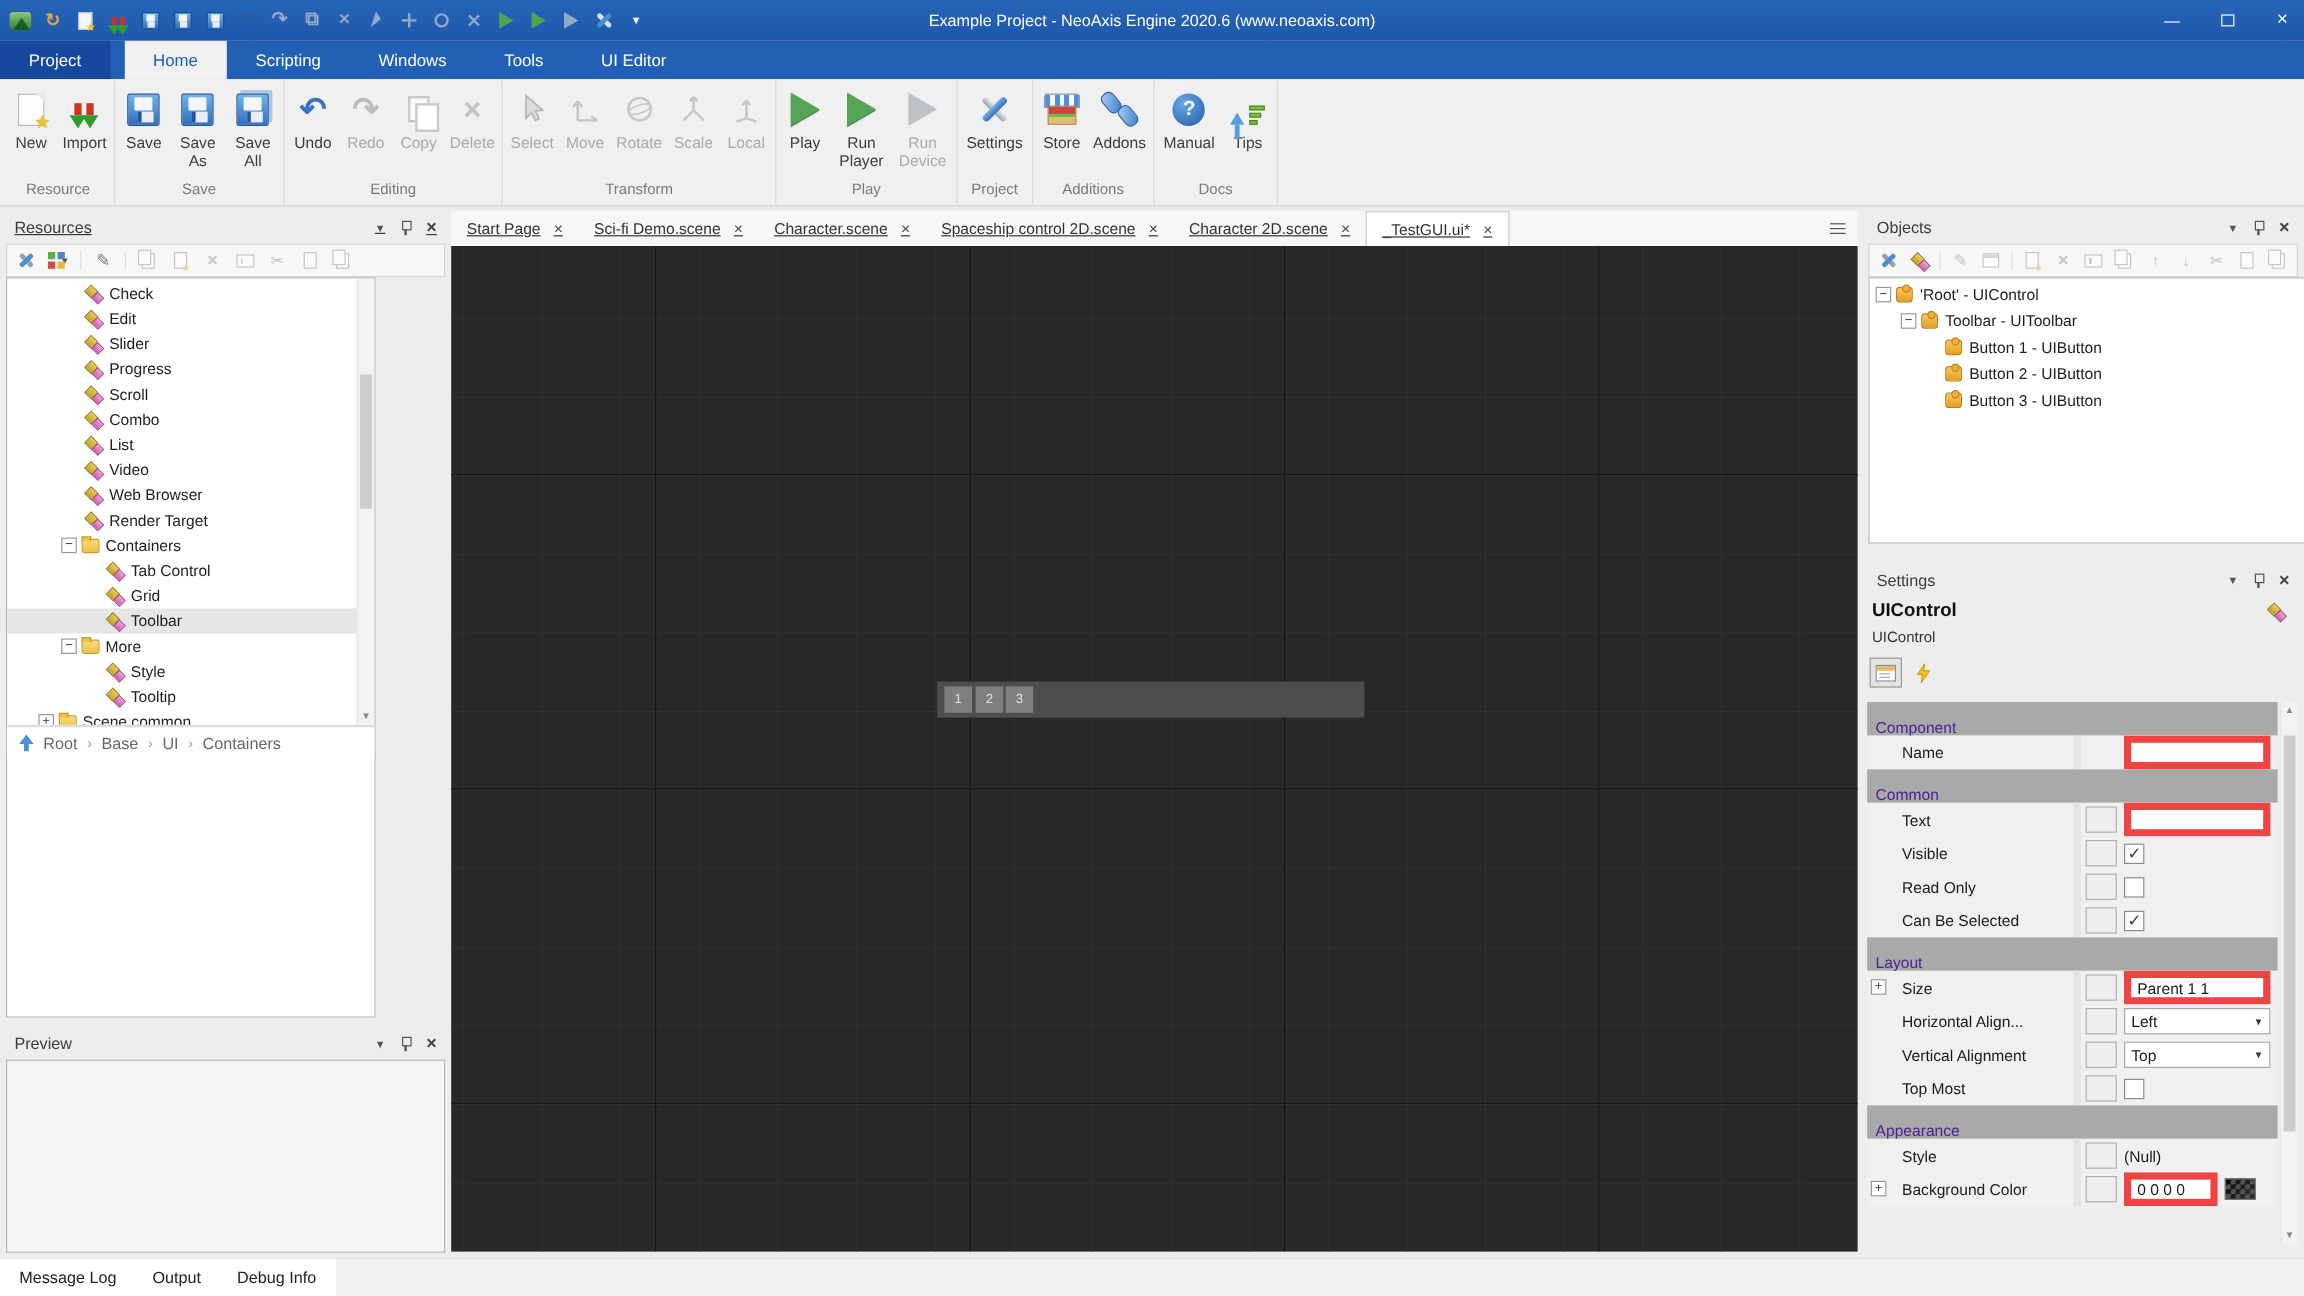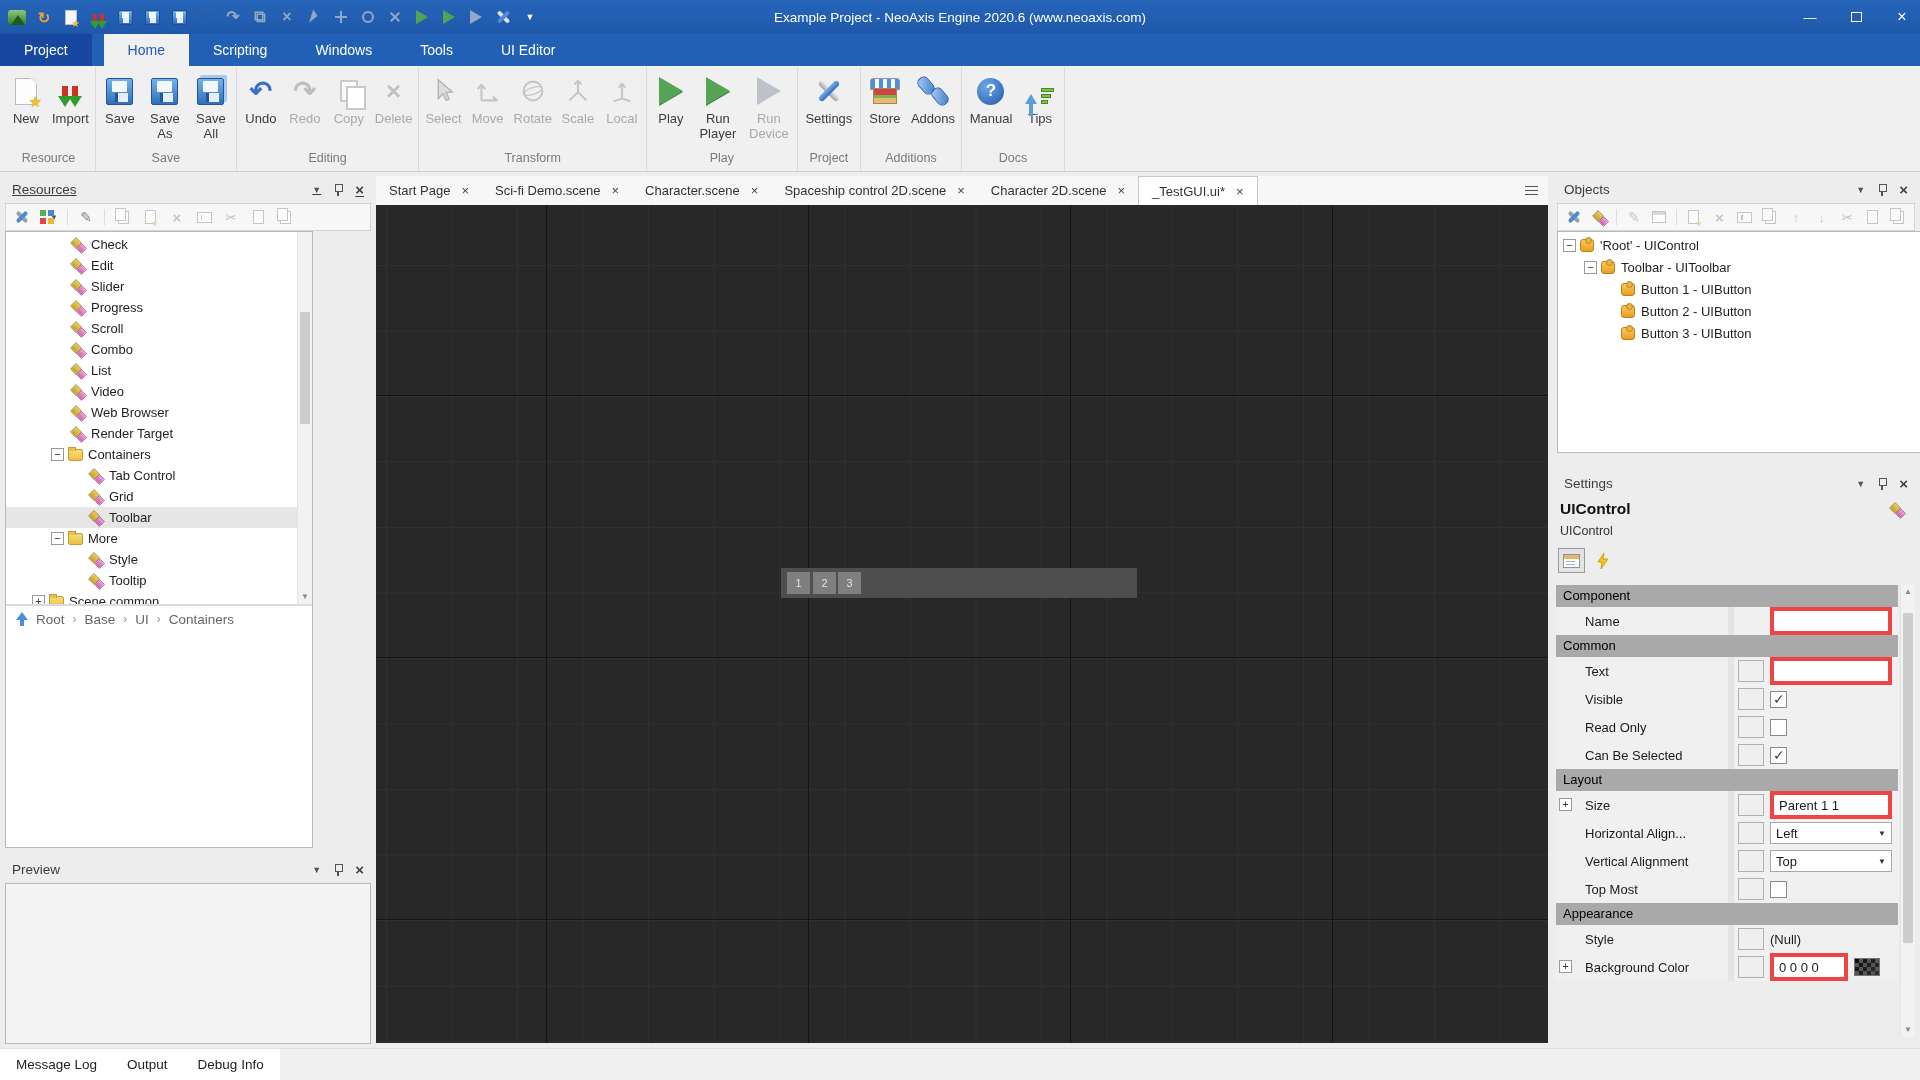--- a/index.html
+++ b/index.html
@@ -155,21 +155,21 @@
   .sarr { position:absolute; left:0; right:0; height:14px; text-align:center; font-size:8px; color:#888; line-height:14px; }
 
   
   .crumbs { display:flex; align-items:center; gap:8px; padding:0 9px; height:27px; border-top:1px solid #dcdcdc; color:#666; font-size:13.5px; background:#fff; }
   .i-upnav { position:relative; width:13px; height:14px; flex:none; }
   .i-upnav::before { content:""; position:absolute; left:1px; top:0; border-left:6px solid transparent; border-right:6px solid transparent; border-bottom:8px solid #4a90d9; }
   .i-upnav::after { content:""; position:absolute; left:5px; top:7px; width:4px; height:7px; background:#4a90d9; }
   .crumb-sep { color:#999; font-size:12px; }
 
   
-  .tabbar { position:absolute; left:376px; top:176px; width:1172px; height:29px; background:#f7f7f7; display:flex; align-items:stretch; }
+  .tabbar { position:absolute; left:376px; top:176px; width:1172px; height:29px; background:#f7f7f7; display:flex; align-items:stretch;text-decoration:underline; }
   .dtab { display:flex; align-items:center; gap:11px; padding:0 13px; font-size:13px; color:#333; cursor:default; }
   .dtab.active { background:#fff; border:1px solid #c9c9c9; border-bottom:none; }
   .dtab .tclose { font-size:13px; color:#444; }
   .tab-menu { margin-left:auto; align-self:center; margin-right:10px; display:flex; flex-direction:column; gap:2.5px; }
   .tab-menu i { display:block; width:13px; height:1.5px; background:#555; }
 
   .canvas { position:absolute; left:376px; top:205px; width:1172px; height:838px; background-color:#282828;
     background-image:
       linear-gradient(#141414 1px, transparent 1px),
       linear-gradient(90deg,#141414 1px, transparent 1px),
@@ -184,31 +184,31 @@
   .set-objname { position:absolute; left:1560px; top:500px; font-size:15.5px; font-weight:bold; color:#111; }
   .set-objsub { position:absolute; left:1560px; top:524px; font-size:12.5px; color:#333; }
   .set-tabs { position:absolute; left:1558px; top:548px; display:flex; gap:4px; }
   .stab { width:27px; height:25px; display:flex; align-items:center; justify-content:center; border:1px solid transparent; }
   .stab.selected { background:#e3e3e3; border-color:#9a9a9a; }
   .ic-form { width:17px; height:14px; border:1px solid #8a94a2; background:#fdfdfd; position:relative; }
   .ic-form::before { content:""; position:absolute; left:0; right:0; top:0; height:4px; background:#e8b86a; }
   .ic-form::after { content:""; position:absolute; left:2px; top:6px; width:9px; height:1.5px; background:#9ab0cc; box-shadow:0 3px 0 #9ab0cc; }
 
   .pgrid { position:absolute; left:1556px; top:585px; width:342px; font-size:13px; }
-  .sheader { height:22px; background:#a9a9a9; color:#000000; padding:3px 7px; font-size:13px; }
+  .sheader { height:22px; background:#a9a9a9; color:#4c1d95; padding:14px 7px; font-size:13px; }
   .prow { height:28px; display:flex; align-items:center; position:relative; background:#f0f0f0; }
   .pexp { position:absolute; left:3px; top:7px; width:13px; height:13px; border:1px solid #999; background:#fff; font-size:11px; line-height:10px; text-align:center; color:#333; }
   .pexp::after { content:"+"; }
   .plabel { padding-left:29px; width:172px; white-space:nowrap; overflow:hidden; color:#1a1a1a; }
   .pval { flex:1; height:100%; display:flex; align-items:center; gap:6px; border-left:6px solid #e4e4e4; padding-left:4px; }
   .defbtn { width:26px; height:22px; background:#efefef; border:1px solid #b0b0b0; flex:none; }
   .defbtn.hidden { visibility:hidden; }
   .pcheck { width:17px; height:17px; background:#fff; border:1px solid #8a8a8a; position:relative; flex:none; }
   .pcheck.checked::after { content:"✓"; position:absolute; left:2px; top:-1px; font-size:14px; color:#3c3c3c; }
-  .ptext { width:122px; height:28px; background:#fff; border:4px solid #ef4444; padding:0 5px; display:flex; align-items:center; color:#1a1a1a; }
+  .ptext { width:122px; height:28px; background:#fff; border:6px solid #ef4444; padding:0 5px; display:flex; align-items:center; color:#1a1a1a; }
   .pselect { width:122px; height:22px; background:#fff; border:1px solid #a8a8a8; padding:0 5px; display:flex; align-items:center; justify-content:space-between; color:#1a1a1a; }
   .pselect .dcaret { font-size:8px; color:#333; }
   .pnull { color:#1a1a1a; }
   .pswatch { width:26px; height:18px; border:1px solid #777; flex:none;
     background-color:#222;
     background-image:linear-gradient(45deg,#555 25%,transparent 25%,transparent 75%,#555 75%),linear-gradient(45deg,#555 25%,transparent 25%,transparent 75%,#555 75%),linear-gradient(135deg,rgba(0,0,0,.7),rgba(120,120,120,.2));
     background-size:8px 8px,8px 8px,100% 100%; background-position:0 0,4px 4px,0 0; }
 
   .ic-lightning { width:12px; height:16px; }
 

